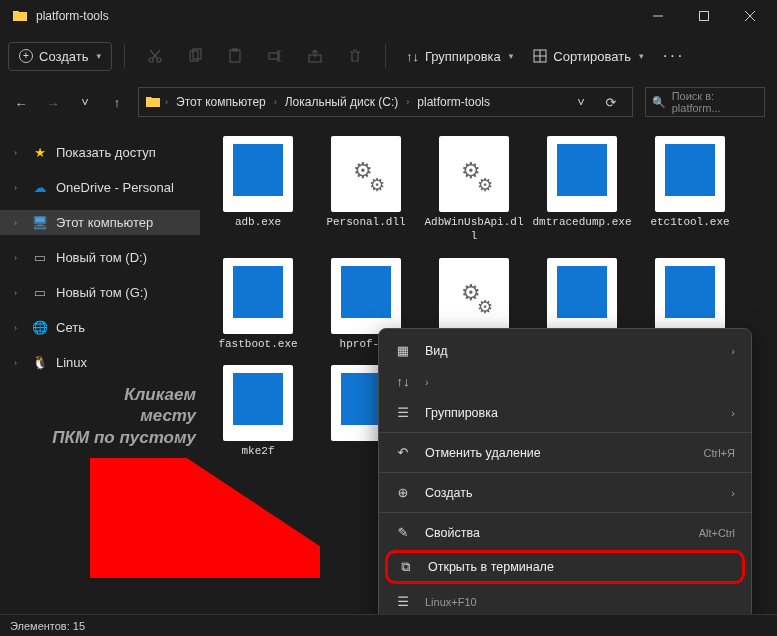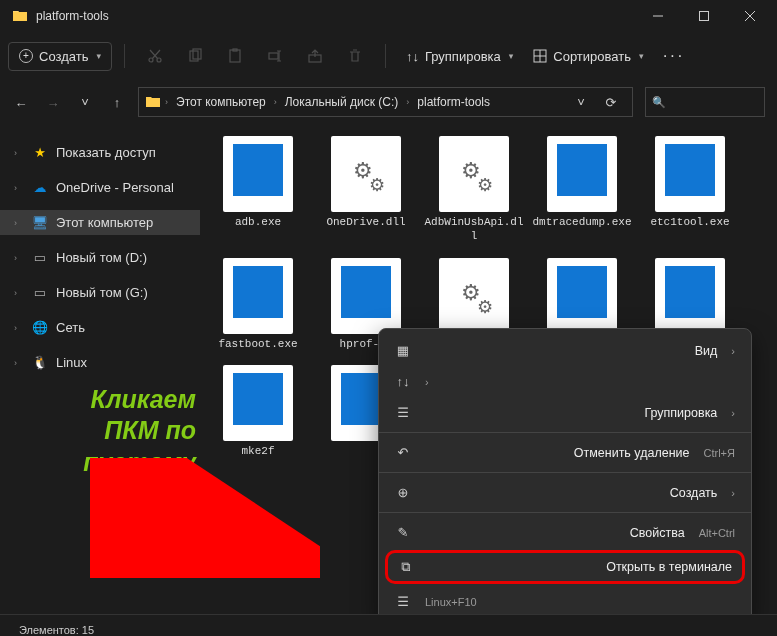--- a/index.html
+++ b/index.html
@@ -48,31 +48,31 @@
   .thumb .inner-blue { width: 50px; height: 52px; background: #1176d3; position: relative; top: -4px; }
   .thumb .gear { position: absolute; font-size: 22px; color: #666; }
   .thumb .gear.g1 { top: 22px; left: 22px; }
   .thumb .gear.g2 { top: 38px; left: 38px; font-size: 18px; }
   .file .fname { line-height: 1.25; word-break: break-word; max-width: 100px; font-family: Liberation Mono, monospace; }
 
   
   .ctxmenu { position: absolute; left: 378px; top: 328px; width: 374px; background: #2c2c2c; border: 1px solid #4a4a4a; border-radius: 8px; padding: 6px 0; font-size: 12.5px; box-shadow: 0 8px 24px rgba(0,0,0,0.5); }
   .ctx-item { display: flex; align-items: center; padding: 8px 16px; gap: 14px; color: #eee; }
   .ctx-item .ci { width: 16px; text-align: center; color: #ccc; font-size: 13px; }
-  .ctx-item .lab { flex: 1; text-align: right; }
+  .ctx-item .lab { flex: 1; }
   .ctx-item .rh { color: #999; font-size: 11px; }
   .ctx-sep { height: 1px; background: #444; margin: 4px 0; }
   .ctx-item.hl { border: 3px solid #e80000; border-radius: 10px; margin: 2px 6px; padding: 6px 10px; }
 
   
-  .annot { position: absolute; left: 18px; top: 384px; color: #84cc16; font-size: 25px; font-weight: 900; text-align: right; font-style: italic; line-height: 1.25; width: 178px; }
+  .annot { position: absolute; left: 18px; top: 384px; color: #a3a3a3; font-size: 17px; font-weight: 900; text-align: right; font-style: italic; line-height: 1.25; width: 178px; }
   .arrow { position: absolute; left: 90px; top: 458px; pointer-events: none; }
 
   
-  .status { position: absolute; bottom: 0; left: 0; right: 0; height: 22px; background: #1c1c1c; border-top: 1px solid #333; display: flex; align-items: flex-end; padding: 0 19px; font-size: 11px; color: #ccc; }
+  .status { position: absolute; bottom: 0; left: 0; right: 0; height: 22px; background: #1c1c1c; border-top: 1px solid #333; display: flex; align-items: center; padding: 0 10px; font-size: 11px; color: #ccc; }
 
   
   svg { display: block; }
 </style>
 </head>
 <body>
 
 <div class="titlebar">
   <span class="folder-ico">
     <svg viewBox="0 0 16 16">
@@ -181,20 +181,21 @@
     <span class="bc">Локальный диск (C:)</span>
     <span class="sep">›</span>
     <span class="bc">platform-tools</span>
     <div class="crumb-actions">
       <span class="navico">˅</span>
       <span class="navico">⟳</span>
     </div>
   </div>
   <div class="searchbox">
     <span>🔍</span>
+    <span>Поиск в: platform...</span>
   </div>
 </div>
 
 <div class="main">
   <div class="sidebar">
     <div class="nav-item">
       <span class="exp">›</span>
       <span class="ic" style="color:#ffcc00">★</span>
       <span>Показать доступ</span>
     </div>
@@ -242,21 +243,21 @@
         <div class="thumb">
           <div class="inner-blue"></div>
         </div>
         <div class="fname">adb.exe</div>
       </div>
       <div class="file">
         <div class="thumb">
           <div class="gear g1">⚙</div>
           <div class="gear g2">⚙</div>
         </div>
-        <div class="fname">OneDrive.dll</div>
+        <div class="fname">Personal.dll</div>
       </div>
       <div class="file">
         <div class="thumb">
           <div class="gear g1">⚙</div>
           <div class="gear g2">⚙</div>
         </div>
         <div class="fname">AdbWinUsbApi.dll</div>
       </div>
       <div class="file">
         <div class="thumb">
@@ -366,22 +367,22 @@
     <span class="lab">Открыть в терминале</span>
   </div>
   <div class="ctx-item">
     <span class="ci">☰</span>
     <span class="rh">Linux+F10</span>
   </div>
 </div>
 
 <div class="annot">
   <div>Кликаем</div>
+  <div>месту</div>
   <div>ПКМ по пустому</div>
-  <div>месту</div>
 </div>
 
 <svg class="arrow" width="230" height="120">
   <defs>
     <marker id="ah" markerWidth="28" markerHeight="22" refX="22" refY="11" orient="auto">
       <polygon points="0,0 28,11 0,22" fill="#ff0000"></polygon>
     </marker>
   </defs>
   <path d="M15,10 Q60,70 200,100" stroke="#ff0000" stroke-width="12" fill="none" marker-end="url(#ah)"></path>
 </svg>

